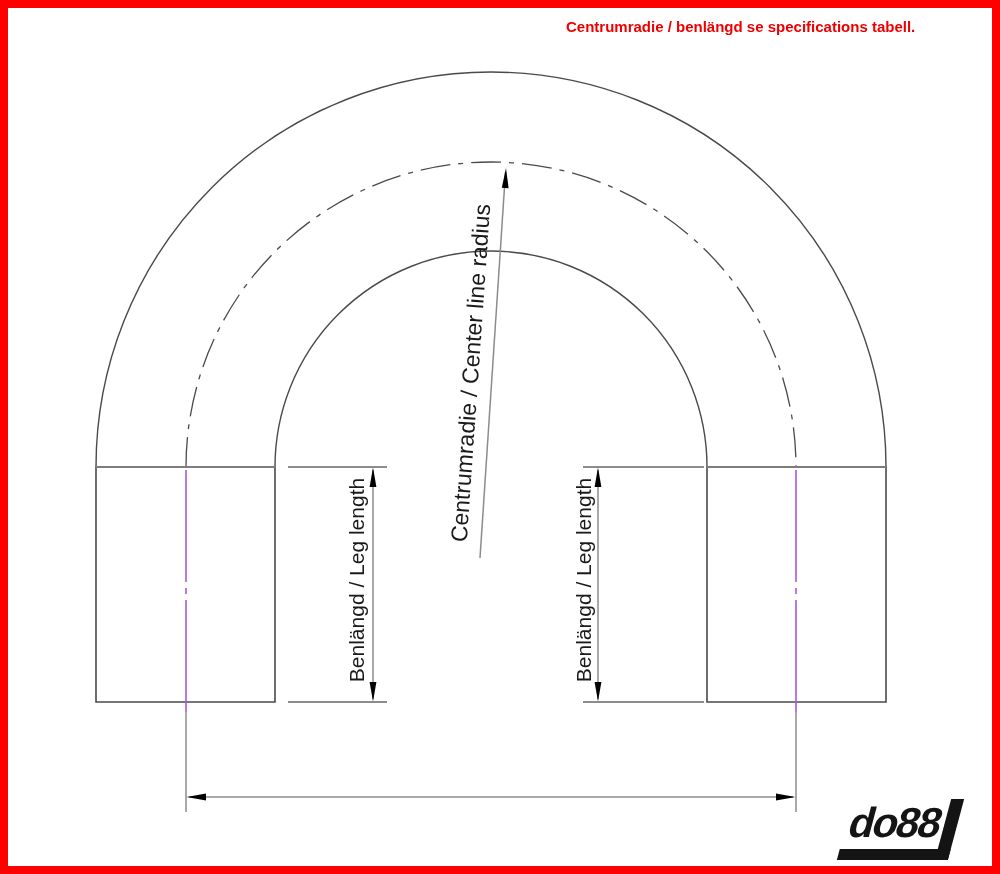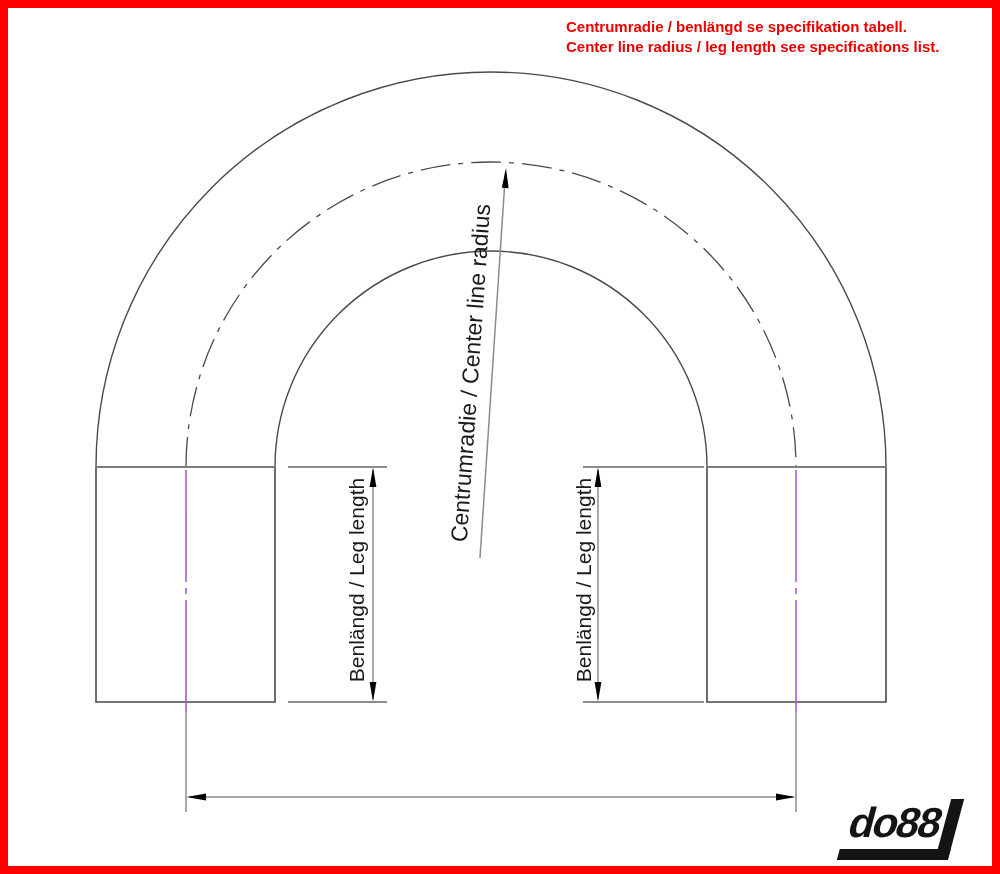--- a/index.html
+++ b/index.html
@@ -47,22 +47,21 @@
   }
 </style>
 </head>
 <body>
 
 <div class="page">
 
   <div class="frame"></div>
 
   <div class="notice">
-    <div>Centrumradie / benlängd se specifikation tabell.</div>
-    <div>Center line radius / leg length see specifications list.</div>
+    <div>Centrumradie / benlängd se specifications tabell.</div>
   </div>
 
   <svg class="drawing" width="1000" height="874" viewBox="0 0 1000 874">
 
     <path d="M 96 467 A 395 395 0 0 1 886 467" fill="none" style="stroke:var(--drawing_line,#4a4a4a)" stroke-width="1.4"></path>
     <path d="M 275 467 A 216 216 0 0 1 707 467" fill="none" style="stroke:var(--drawing_line,#4a4a4a)" stroke-width="1.4"></path>
     <path d="M 186 467 A 305 305 0 0 1 796 467" fill="none" style="stroke:var(--drawing_line,#4a4a4a)" stroke-width="1.3" stroke-dasharray="30 8 5 8"></path>
 
     <path d="M 96 467 L 96 702 L 275 702 L 275 467" fill="none" style="stroke:var(--drawing_line,#4a4a4a)" stroke-width="1.6"></path>
     <path d="M 707 467 L 707 702 L 886 702 L 886 467" fill="none" style="stroke:var(--drawing_line,#4a4a4a)" stroke-width="1.6"></path>

